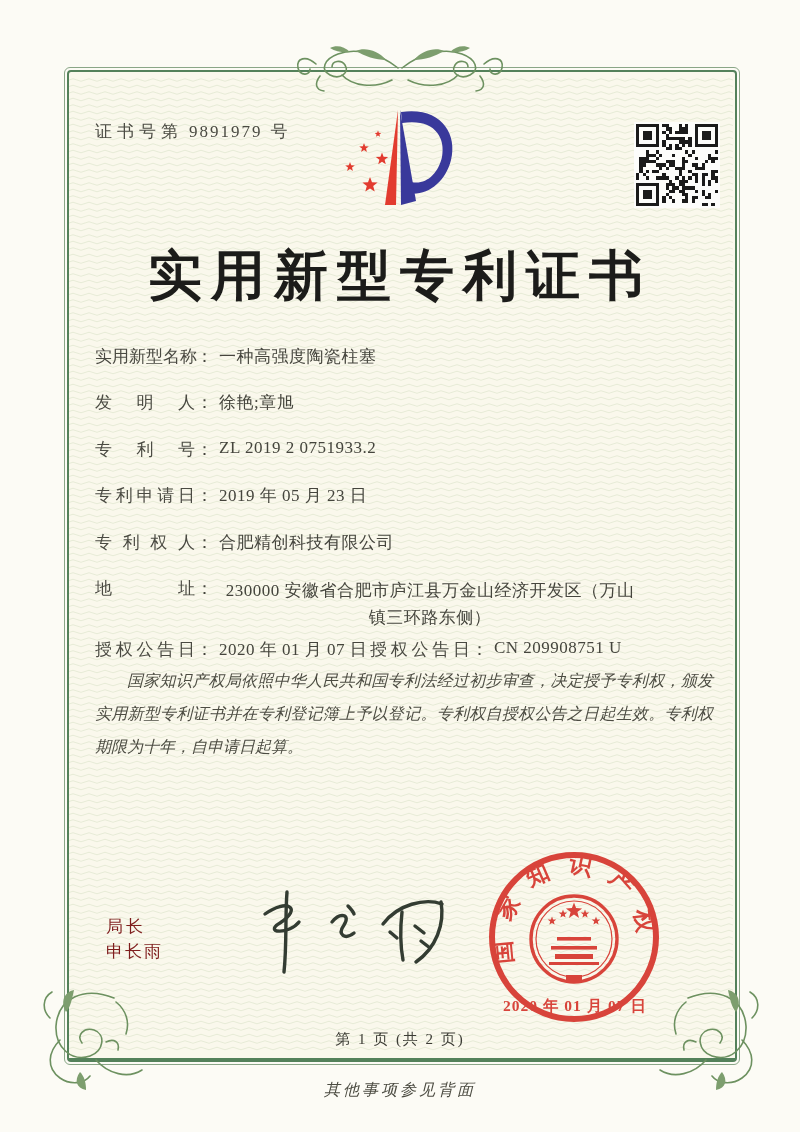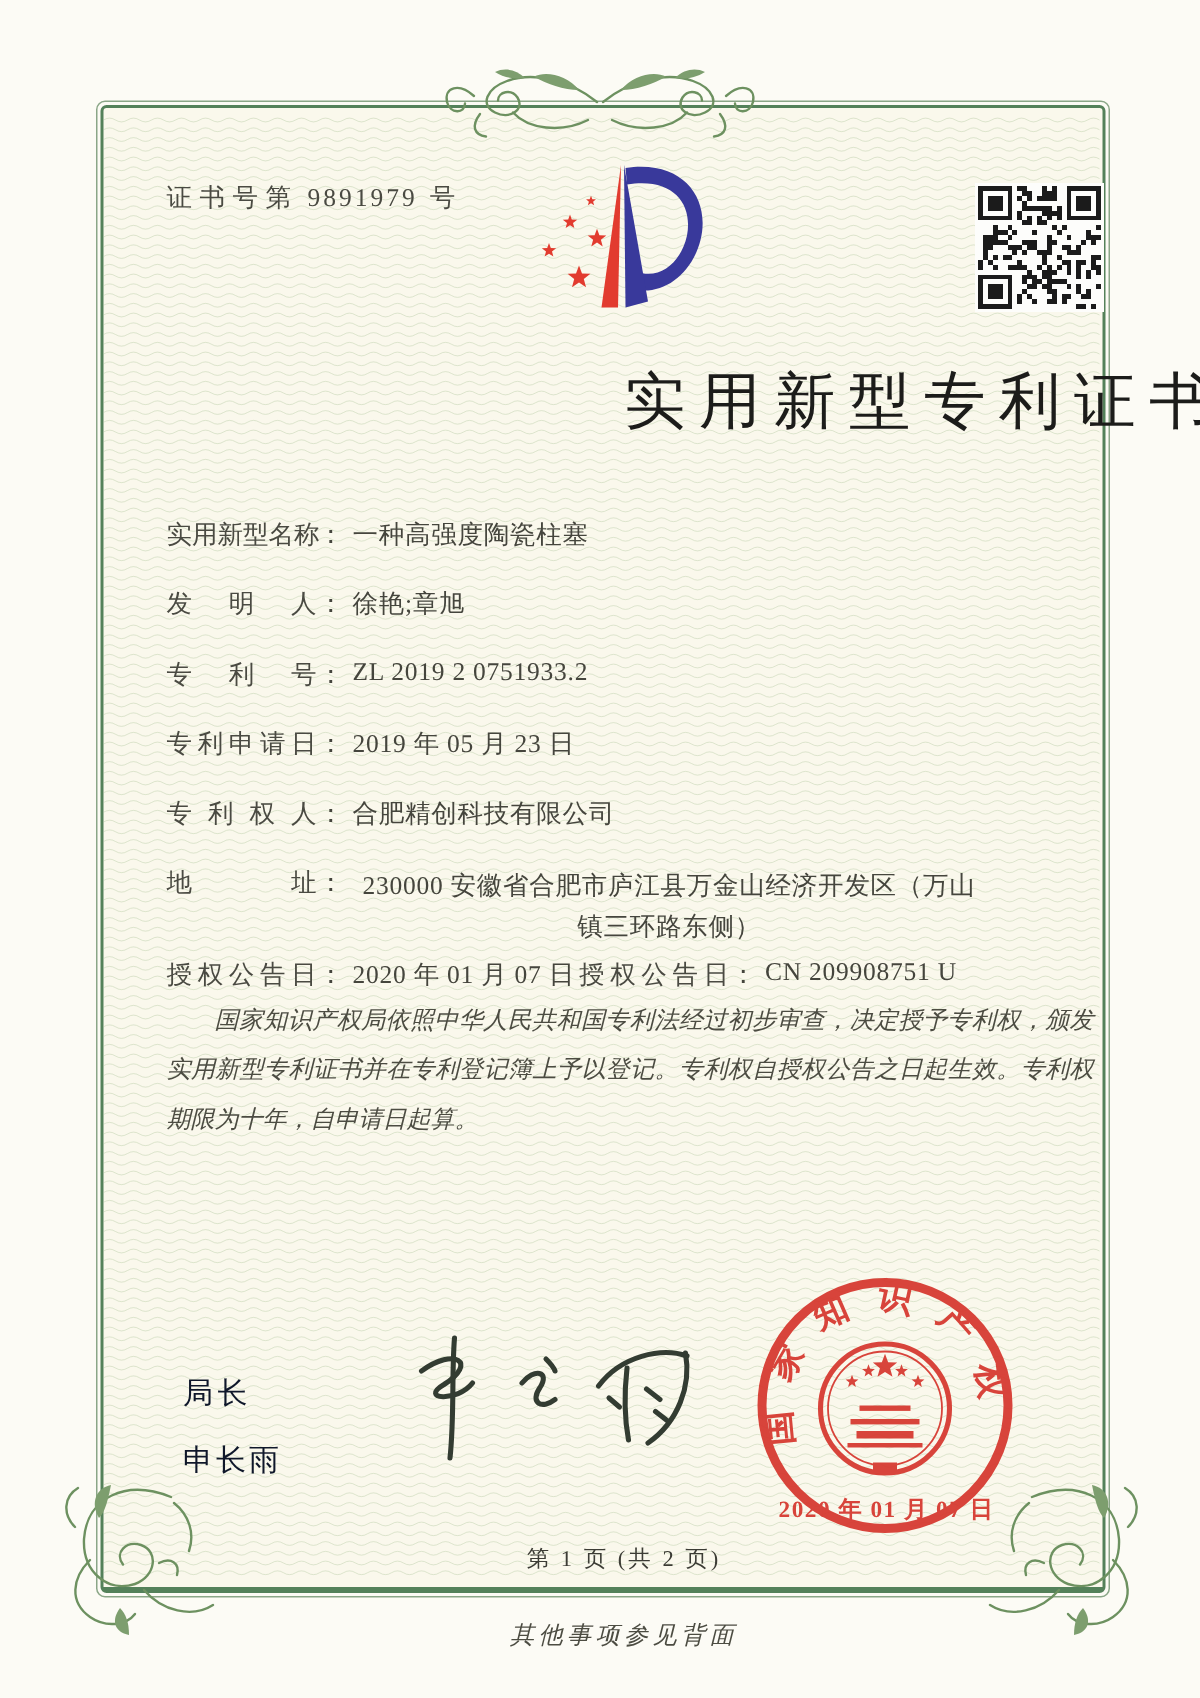--- a/index.html
+++ b/index.html
@@ -7,50 +7,50 @@
        font-family:"Liberation Serif","DejaVu Serif",serif;color:#3a3a33;}
   .page{position:relative;width:800px;height:1132px;}
 
   
   .frame-outer{position:absolute;left:64px;top:67px;width:674px;height:996px;
     border:1px solid #8aa687;border-radius:6px;}
   .frame-inner{position:absolute;inset:2px;border:2px solid var(--border-green,#54815a);
     border-bottom-width:4px;border-radius:4px;background:#faf8ec;overflow:hidden;}
   .waves-svg{position:absolute;left:0;top:0;}
 
-  .layer{position:absolute;left:16px;top:0;width:728px;height:1132px;z-index:2;}
+  .layer{position:absolute;left:0;top:0;width:728px;height:1132px;z-index:2;}
 
   .cert-no{position:absolute;left:95px;top:120px;font-size:17px;color:#4a4a42;}
   .cert-no .pre{letter-spacing:5px;margin-right:6px;}
   .cert-no .num{letter-spacing:2px;margin-right:8px;}
 
   .logo-svg{position:absolute;left:338px;top:104px;}
   .qr-wrap{position:absolute;left:634px;top:122px;width:86px;height:86px;background:#fdfdfb;}
   .qr-wrap svg{position:absolute;left:2px;top:2px;}
 
-  .title{position:absolute;left:0;top:240px;width:800px;text-align:right;
-    font-size:41px;font-weight:400;letter-spacing:9px;color:#1c1c1a;}
+  .title{position:absolute;left:0;top:240px;width:800px;text-align:center;
+    font-size:54px;font-weight:700;letter-spacing:9px;color:#1c1c1a;}
 
   .fields{position:absolute;left:95px;top:345px;width:625px;font-size:17px;color:#45453d;}
   .frow{position:absolute;left:0;white-space:nowrap;}
   .flabel{display:inline-block;width:100px;text-align:justify;text-align-last:justify;
     vertical-align:top;color:#4a4a42;}
   .fcolon{display:inline-block;margin:0 6px 0 1px;vertical-align:top;}
   .fvalue{display:inline-block;letter-spacing:.5px;vertical-align:top;text-align:center;}
   .fvalue.wrap{white-space:normal;width:422px;line-height:27px;}
   .frow.r0{top:0;} .frow.r1{top:46px;} .frow.r2{top:93px;} .frow.r3{top:139px;}
   .frow.r4{top:186px;} .frow.r5{top:232px;} .frow.r6{top:293px;}
   .gcell{position:absolute;left:275px;top:0;white-space:nowrap;}
 
   .paras{position:absolute;left:95px;top:664px;width:618px;font-size:16px;
     line-height:33px;font-style:italic;color:#4c4c42;text-align:justify;}
   .paras p{margin:0;text-indent:2em;}
 
-  .officer{position:absolute;left:106px;top:915px;font-size:20px;letter-spacing:3px;color:#0f172a;}
-  .officer .name{display:block;margin-top:18px;letter-spacing:2px;}
+  .officer{position:absolute;left:106px;top:915px;font-size:17px;letter-spacing:3px;color:#7f1d1d;}
+  .officer .name{display:block;margin-top:2px;letter-spacing:2px;}
   .sig-svg{position:absolute;left:235px;top:882px;}
 
   .seal-svg{position:absolute;left:464px;top:845px;opacity:.93;}
 
   .page-num{position:absolute;left:0;top:1030px;width:800px;text-align:center;
     font-size:15px;letter-spacing:2px;color:#3c3c35;}
   .back-note{position:absolute;left:0;top:1080px;width:800px;text-align:center;
     font-size:16px;font-style:italic;letter-spacing:3px;color:#4c4c42;}
 
   .orn{stroke:#6d9160;fill:none;stroke-width:1.6;stroke-linecap:round;}

